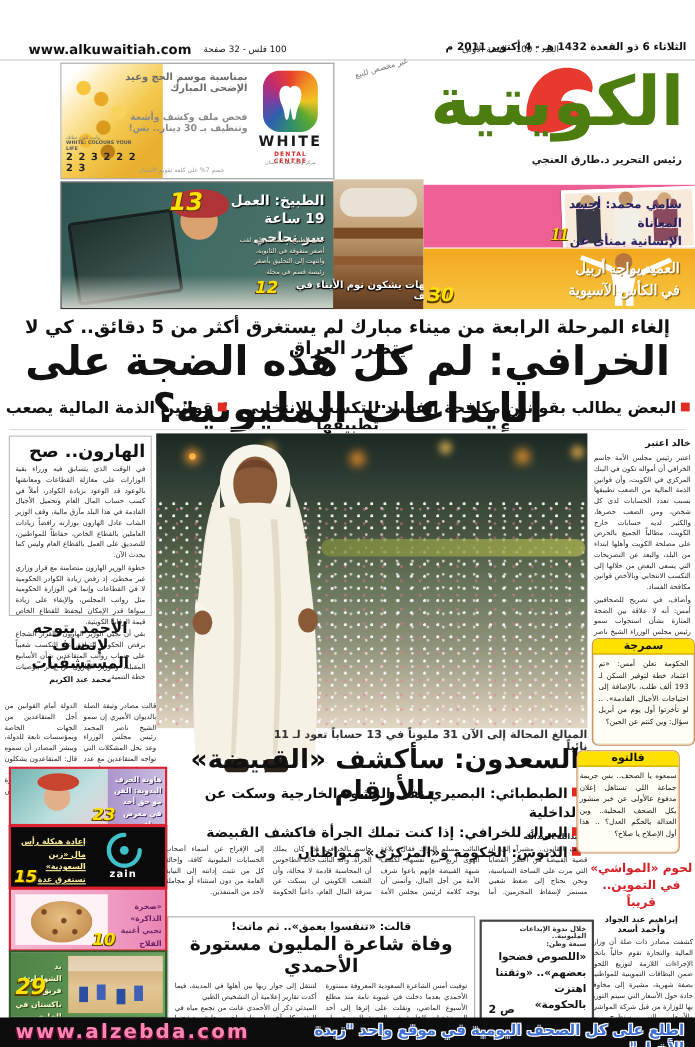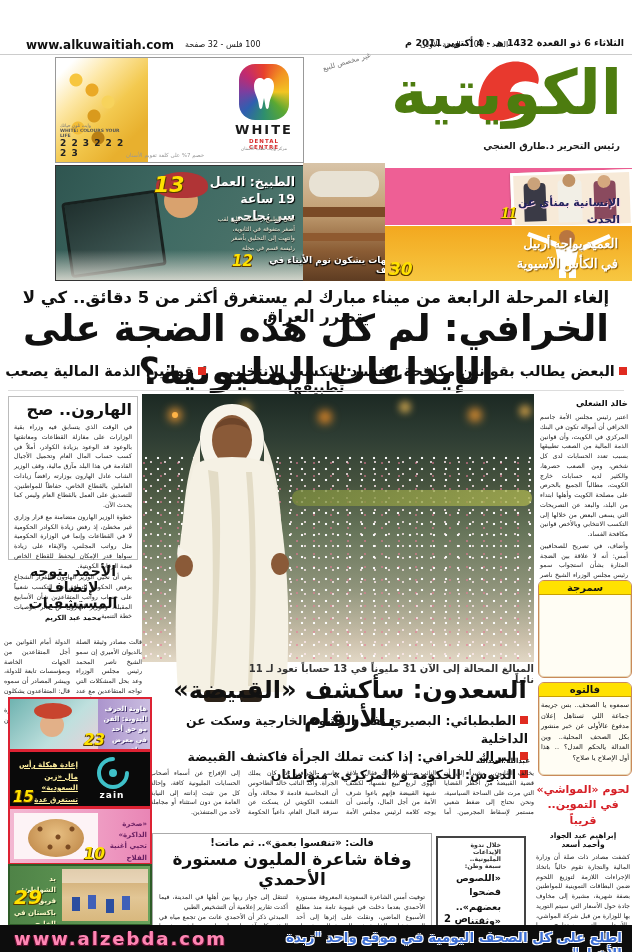--- a/index.html
+++ b/index.html
@@ -37,20 +37,25 @@
     <div class="abs" style="left:0;top:0;width:92px;height:104px;overflow:hidden;background:linear-gradient(135deg,#fff 10%,#fde8a8 30%,#f3c94f 55%,#e8b02e 80%);">
       <div class="abs" style="left:8px;top:10px;width:60px;height:90px;background:
         radial-gradient(circle 7px at 12px 12px,#f7c63f 6px,transparent 7px),
         radial-gradient(circle 7px at 28px 22px,#eaa926 6px,transparent 7px),
         radial-gradient(circle 7px at 44px 34px,#f7d35c 6px,transparent 7px),
         radial-gradient(circle 7px at 30px 48px,#d99a1d 6px,transparent 7px),
         radial-gradient(circle 7px at 14px 60px,#f3bd37 6px,transparent 7px),
         radial-gradient(circle 7px at 34px 70px,#b97f14 6px,transparent 7px);"></div>
     </div>
 
+    <div class="abs r" style="right:78px;top:8px;width:120px;">
+      <div class="b" style="font-size:9px;color:#6b6b6b;">بمناسبة موسم الحج وعيد الإضحى المبارك</div>
+      <div class="b" style="font-size:8.5px;color:#8a8a8a;margin-top:16px;">فحص ملف وكشف وأشعة</div>
+      <div class="b" style="font-size:8.5px;color:#8a8a8a;">وتنظيف بـ 30 دينار.. بس!</div>
+    </div>
     <div class="abs" style="left:70px;bottom:4px;font-size:5.5px;color:#999;">خصم 7% على كلفة تقويم الأسنان</div>
 
     <div class="abs ltr" style="left:4px;bottom:4px;width:70px;">
       <div style="font-size:4.5px;color:#777;">وايت تلون حياتك</div>
       <div class="b" style="font-size:4.5px;color:#555;">WHITE: COLOURS YOUR LIFE</div>
       <div class="b" style="font-size:9px;letter-spacing:1px;color:#222;">2 2 3 2 2 2 2 3</div>
     </div>
 
     <div class="abs" style="right:8px;top:6px;width:62px;height:92px;text-align:center;">
       <div class="abs" style="right:6px;top:0;width:50px;height:56px;border-radius:16px;overflow:hidden;">
@@ -101,21 +106,21 @@
     <div class="abs" style="left:126px;top:3px;width:116px;height:51px;background:#f7ead8;border:3px solid #fff;transform:rotate(-2deg);box-shadow:0 1px 2px rgba(0,0,0,.4);">
       <div class="abs" style="left:10px;top:8px;width:22px;height:38px;background:#3a3a46;border-radius:4px 4px 0 0;"></div>
       <div class="abs" style="left:14px;top:2px;width:13px;height:13px;border-radius:50%;background:#caa27a;"></div>
       <div class="abs" style="left:44px;top:6px;width:24px;height:42px;background:#f2efe6;border-radius:4px 4px 0 0;"></div>
       <div class="abs" style="left:49px;top:0px;width:13px;height:13px;border-radius:50%;background:#c09265;"></div>
       <div class="abs" style="left:80px;top:8px;width:22px;height:38px;background:#8a4a5e;border-radius:4px 4px 0 0;"></div>
       <div class="abs" style="left:84px;top:2px;width:13px;height:13px;border-radius:50%;background:#d4a87e;"></div>
     </div>
     <div class="abs num" style="left:116px;bottom:2px;font-size:17px;font-family:Liberation Serif, serif;">11</div>
     <div class="abs r b" style="right:12px;top:9px;width:128px;font-size:11px;line-height:1.55;color:#23235e;text-shadow:1px 1px 0 #ffd9e6;">
-      <br>
+      <span>سامي محمد: أجسد المعاناة</span><br>
       <span>الإنسانية بمنأى عن الحدث</span>
     </div>
   </div>
 
   <div class="abs" style="left:385px;top:226px;width:247px;height:55px;background:linear-gradient(180deg,#f3a81f,#f7c741);overflow:hidden;">
     <svg class="abs" width="100" height="55" viewBox="0 0 100 55" style="left:132px;top:0;">
       <circle cx="50" cy="12" r="8" fill="#b9763f"></circle>
       <path d="M38 20 L62 20 L58 40 L42 40 Z" fill="#fff"></path>
       <path d="M38 21 L10 10 L12 6 L40 16 Z" fill="#fff"></path>
       <path d="M62 21 L92 8 L94 12 L64 26 Z" fill="#fff"></path>
@@ -189,31 +194,32 @@
       <span class="sq"></span><span>البراك للخرافي: إذا كنت تملك الجرأة فاكشف القبيضة</span><br>
       <span class="sq"></span><span>الدبوس: الحكومة و«المركزي» متواطئان</span>
     </div>
   </div>
   <div class="abs r b" style="left:430px;top:757px;width:100px;font-size:7px;">عبدالله العبدالله</div>
   <div class="abs" style="left:150px;top:768px;width:384px;height:70px;column-count:4;column-gap:8px;overflow:hidden;">
     <div class="tiny j">يخالف القانون.. مشيراً إلى أن قضية القبيضة من أخطر القضايا التي مرت على الساحة السياسية، ونحن نحتاج إلى ضغط شعبي مستمر لإسقاط المجرمين. أما النائب مسلم البراك فقال: بلاغة الهوى لربع تبيع نفسها، لكشف شبهة القبيضة فإنهم باعوا شرف الأمة من أجل المال، وأتمنى أن يوجه كلامه لرئيس مجلس الأمة جاسم الخرافي إذا كان يملك الجرأة. وأكد النائب خالد الطاحوس أن المحاسبة قادمة لا محالة، وأن الشعب الكويتي لن يسكت عن سرقة المال العام، داعياً الحكومة إلى الإفراج عن أسماء أصحاب الحسابات المليونية كافة، وإحالة كل من تثبت إدانته إلى النيابة العامة من دون استثناء أو مجاملة لأحد من المتنفذين.</div>
   </div>
 
   <div class="abs" style="left:540px;top:398px;width:88px;">
-    <div class="r b" style="font-size:8.5px;margin-bottom:4px;">خالد الشعلي</div>
+    <div class="r b" style="font-size:8.5px;margin-bottom:4px;">خالد اعتبر</div>
     <div class="tiny j">اعتبر رئيس مجلس الأمة جاسم الخرافي أن أمواله تكون في البنك المركزي في الكويت، وأن قوانين الذمة المالية من الصعب تطبيقها بسبب تعدد الحسابات لدى كل شخص، ومن الصعب حصرها، والكثير لديه حسابات خارج الكويت، مطالباً الجميع بالحرص على مصلحة الكويت وأهلها ابتداء من البلد، والبعد عن التصريحات التي يسعى البعض من خلالها إلى التكسب الانتخابي وبالأخص قوانين مكافحة الفساد.</div>
     <div class="tiny j" style="margin-top:2px;">وأضاف، في تصريح للصحافيين أمس: أنه لا علاقة بين الضجة المثارة بشأن استجواب سمو رئيس مجلس الوزراء الشيخ ناصر المحمد حول الإيداعات المليونية، والتي لا طائل عنها في شيء بالضبط.</div>
     <div class="tiny b" style="margin-top:2px;">(التفاصيل ص 2)</div>
   </div>
 
   <div class="abs sidebox" style="left:538px;top:580px;width:92px;height:96px;overflow:hidden;">
     <div class="yellowtitle">سمرجة</div>
-  </div>
-
-  <div class="abs sidebox" style="left:538px;top:682px;width:92px;height:92px;overflow:hidden;">
+    <div class="kickbox j" style="padding:3px 5px;">الحكومة تعلن أمس: «تم اعتماد خطة لتوفير السكن لـ 193 ألف طلب، بالإضافة إلى احتياجات الأجيال القادمة». .. لو تأخرتوا أول يوم من أبريل سؤال: وين كنتم عن الحين؟</div>
+  </div>
+
+  <div class="abs sidebox" style="left:524px;top:682px;width:92px;height:92px;overflow:hidden;">
     <div class="yellowtitle">فالتوه</div>
     <div class="kickbox j" style="padding:3px 2px;">سمعوه يا الصحف.. بس جريمة جماعة اللي تستاهل إعلان مدفوع عالأولى عن خبر منشور بكل الصحف المحلية.. وين العدالة يالحكم العدل؟ .. هذا أول الإصلاح يا صلاح؟</div>
   </div>
 
   <div class="abs" style="left:536px;top:782px;width:94px;">
     <div class="c b redline" style="font-size:11px;line-height:1.4;">
       <span>لحوم «المواشي»</span><br>
       <span>في التموين.. قريباً</span>
     </div>
     <div class="c b" style="font-size:7.5px;margin-top:3px;">إبراهيم عبد الجواد</div>
@@ -224,21 +230,21 @@
 
   <div class="abs" style="left:152px;top:833px;width:280px;height:100px;border:1px solid #aaa;padding:3px 6px;box-sizing:border-box;background:#fff;">
     <div class="c b" style="font-size:10px;">قالت: «تنفسوا بعمق».. ثم ماتت!</div>
     <div class="c" style="font-size:17px;font-weight:900;margin:1px 0 3px;">وفاة شاعرة المليون مستورة الأحمدي</div>
     <div style="column-count:2;column-gap:8px;height:58px;overflow:hidden;">
       <div class="tiny j">توفيت أمس الشاعرة السعودية المعروفة مستورة الأحمدي بعدما دخلت في غيبوبة تامة منذ مطلع الأسبوع الماضي، ونقلت على إثرها إلى أحد المستشفيات الخاصة في المدينة المنورة، ولم يمهلها المرض كثيراً حتى لفظت أنفاسها الأخيرة لتنتقل إلى جوار ربها بين أهلها في المدينة، فيما أكدت تقارير إعلامية أن التشخيص الطبي</div>
       <div class="tiny j">المبدئي ذكر أن الأحمدي عانت من تجمع مياه في الرئة. وكان آخر ما سطرته لجمهورها عبر صفحتها كلمات بعنوان «تنفسوا بعمق» حيث كتبت: كل يوم من حياتكم تنفسوا بعمق وتأملوا، فقد لا تمنحكم الدنيا ذلك، عندما تتعب الرئات لن تنفع الحياة بعدها من الأكسجين، وكأنها بشرى ما كانت لها بقية الحياة بعد، احتراماً لعجزنا عن التكهن.</div>
     </div>
   </div>
 
-  <div class="abs" style="left:436px;top:836px;width:90px;height:92px;border:2px solid #444;padding:3px 23px;box-sizing:border-box;background:#fff;">
+  <div class="abs" style="left:436px;top:836px;width:104px;height:92px;border:2px solid #444;padding:3px 5px;box-sizing:border-box;background:#fff;">
     <div class="r b" style="font-size:6.3px;color:#333;">
       <span>خلال ندوة الإيداعات المليونية..</span><br>
       <span>سبعة وطن:</span>
     </div>
     <div class="r" style="font-size:9.5px;font-weight:900;line-height:1.5;margin-top:2px;">
       <span>«اللصوص فضحوا</span><br>
       <span>بعضهم».. «وثقتنا اهتزت</span><br>
       <span>بالحكومة»</span>
     </div>
     <div class="abs b" style="left:6px;bottom:2px;font-size:10px;">ص 2</div>

